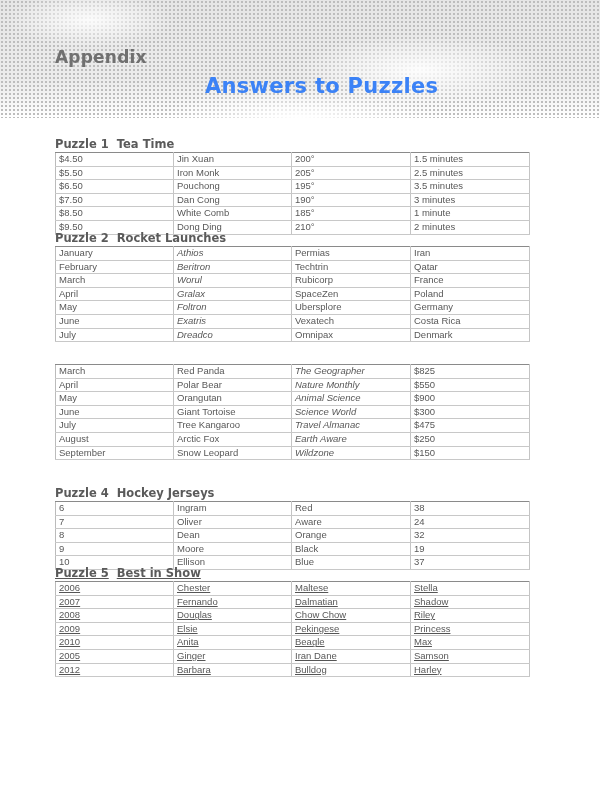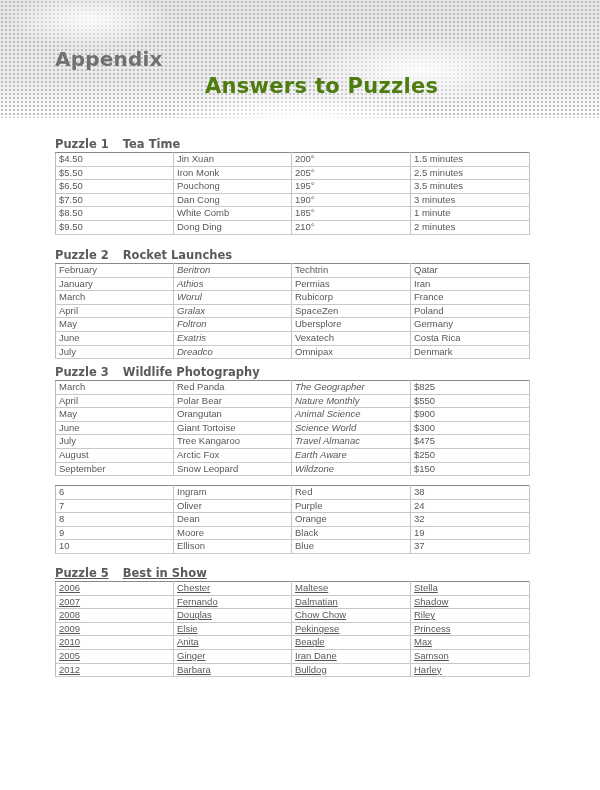--- a/index.html
+++ b/index.html
@@ -13,34 +13,34 @@
     position: absolute; left: 0; top: 0; width: 600px; height: 118px;
     background:
       radial-gradient(ellipse 120px 40px at 90px 20px, rgba(255,255,255,0.85), rgba(255,255,255,0) 70%),
       radial-gradient(ellipse 180px 50px at 420px 70px, rgba(255,255,255,0.9), rgba(255,255,255,0) 70%),
       radial-gradient(ellipse 200px 40px at 300px 118px, rgba(255,255,255,1), rgba(255,255,255,0) 70%),
       radial-gradient(circle, #bdbdbd 1px, transparent 1.3px) 0 0/4px 4px,
       linear-gradient(#e6e6e6, #ececec 70%, #ffffff);
   }
   .appendix {
     position: absolute; left: 55px; top: 47px;
-    font-family: "DejaVu Sans", sans-serif; font-weight: bold; font-size: 20px;
+    font-family: "DejaVu Sans", sans-serif; font-weight: bold; font-size: 17px;
     color: #707070; letter-spacing: 0.2px;
   }
   .page-title {
     position: absolute; left: 205px; top: 74px;
     font-family: "DejaVu Sans", sans-serif; font-weight: bold; font-size: 21px;
-    color: #4d7c0f; letter-spacing: 0.3px;
+    color: #3b82f6; letter-spacing: 0.3px;
   }
   .section { position: absolute; left: 55px; width: 474px; }
   .section-heading {
     font-family: "DejaVu Sans", sans-serif; font-weight: bold; font-size: 11.5px;
     color: #5a5a5a; height: 16px; line-height: 16px;
   }
-  .section-heading .title { margin-left: 14px; }
+  .section-heading .title { margin-left: 8px; }
   table {
     border-collapse: collapse; width: 474px; table-layout: fixed;
     border-top: 1.5px solid #8a8a8a; border-bottom: 1.5px solid #8a8a8a;
     border-left: 1px solid #bbb; border-right: 1px solid #bbb;
   }
   td {
     font-size: 9.5px; height: 12.6px; line-height: 12.6px; padding: 0 0 0 3px;
     border-right: 1px solid #c4c4c4; border-bottom: 1px solid #c8c8c8;
     color: #585858; white-space: nowrap; overflow: hidden;
   }
@@ -99,45 +99,45 @@
     <tr>
           <td>$9.50</td>
           <td>Dong Ding</td>
           <td>210°</td>
           <td>2 minutes</td>
         </tr>
   </tbody>
     </table>
 </div>
 
-<div class="section" style="top:247px;">
+<div class="section" style="top:230px;">
   <div class="section-heading">
     <span>Puzzle 2</span><span class="title">Rocket Launches</span>
   </div>
   <table>
     <colgroup>
         <col class="c1">
         <col class="c2">
         <col class="c3">
         <col class="c4">
       </colgroup>
     <tbody>
         <tr>
+          <td>January</td>
+          <td class="it">Athios</td>
+          <td>Permias</td>
+          <td>Iran</td>
+        </tr>
+    <tr>
           <td>February</td>
           <td class="it">Beritron</td>
           <td>Techtrin</td>
           <td>Qatar</td>
         </tr>
     <tr>
-          <td>January</td>
-          <td class="it">Athios</td>
-          <td>Permias</td>
-          <td>Iran</td>
-        </tr>
-    <tr>
           <td>March</td>
           <td class="it">Worul</td>
           <td>Rubicorp</td>
           <td>France</td>
         </tr>
     <tr>
           <td>April</td>
           <td class="it">Gralax</td>
           <td>SpaceZen</td>
           <td>Poland</td>
@@ -158,23 +158,20 @@
           <td>July</td>
           <td class="it">Dreadco</td>
           <td>Omnipax</td>
           <td>Denmark</td>
         </tr>
   </tbody>
     </table>
 </div>
 
 <div class="section" style="top:364px;">
-  <div class="section-heading">
-    <span>Puzzle 3</span><span class="title">Wildlife Photography</span>
-  </div>
   <table>
     <colgroup>
         <col class="c1">
         <col class="c2">
         <col class="c3">
         <col class="c4">
       </colgroup>
     <tbody>
         <tr>
           <td>March</td>
@@ -216,38 +213,41 @@
           <td>September</td>
           <td>Snow Leopard</td>
           <td class="it">Wildzone</td>
           <td>$150</td>
         </tr>
   </tbody>
     </table>
 </div>
 
 <div class="section" style="top:485px;">
+  <div class="section-heading">
+    <span>Puzzle 4</span><span class="title">Hockey Jerseys</span>
+  </div>
   <table>
     <colgroup>
         <col class="c1">
         <col class="c2">
         <col class="c3">
         <col class="c4">
       </colgroup>
     <tbody>
         <tr>
           <td>6</td>
           <td>Ingram</td>
           <td>Red</td>
           <td>38</td>
         </tr>
     <tr>
           <td>7</td>
           <td>Oliver</td>
-          <td>Purple</td>
+          <td>Aware</td>
           <td>24</td>
         </tr>
     <tr>
           <td>8</td>
           <td>Dean</td>
           <td>Orange</td>
           <td>32</td>
         </tr>
     <tr>
           <td>9</td>

